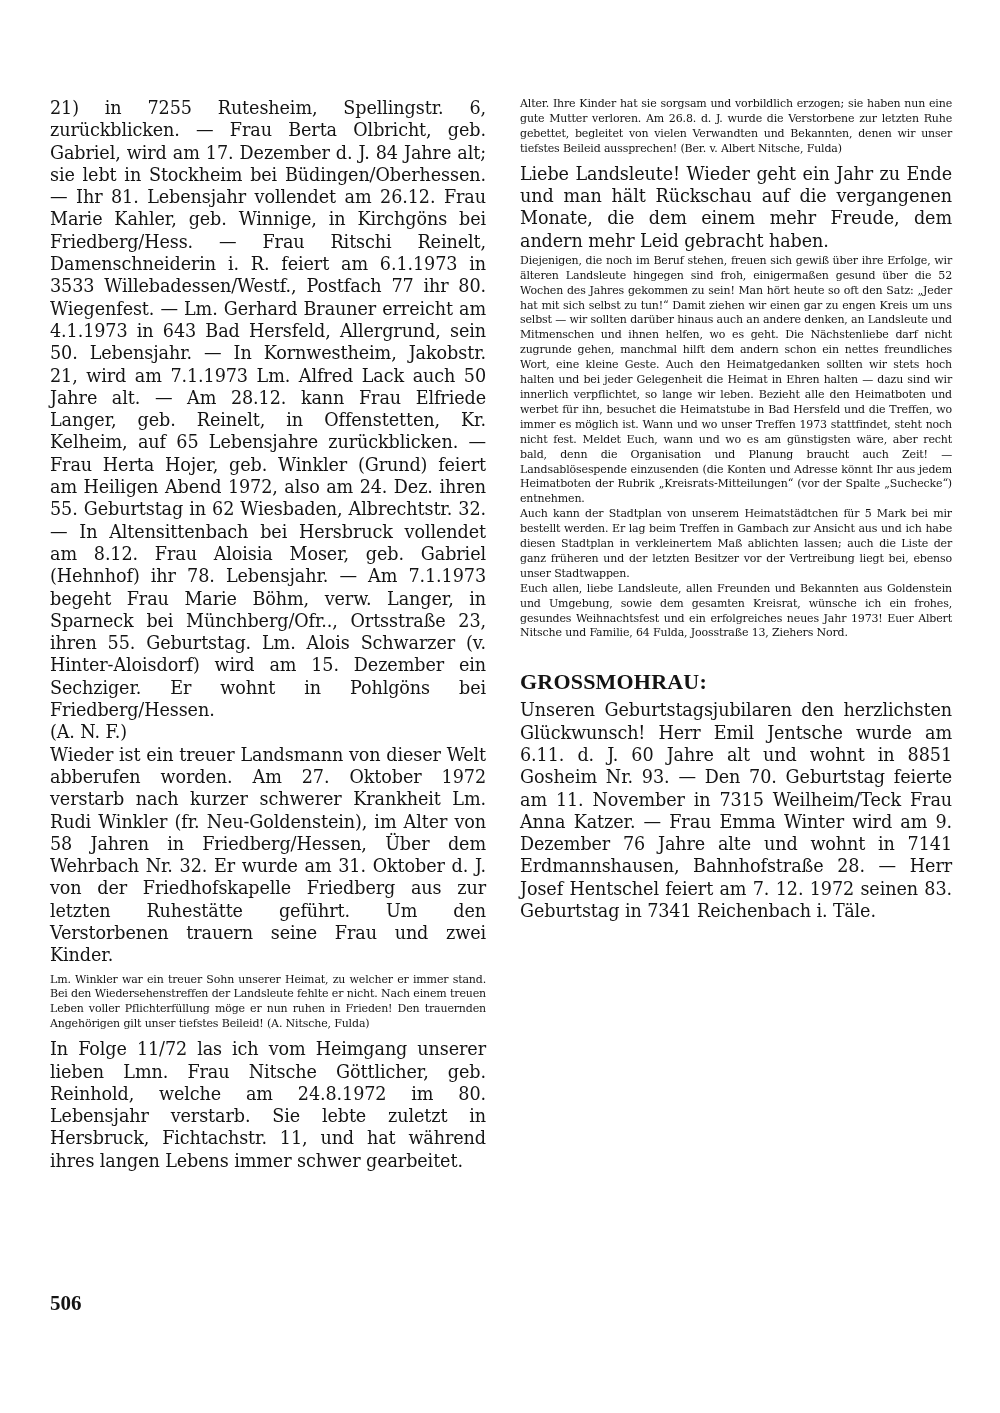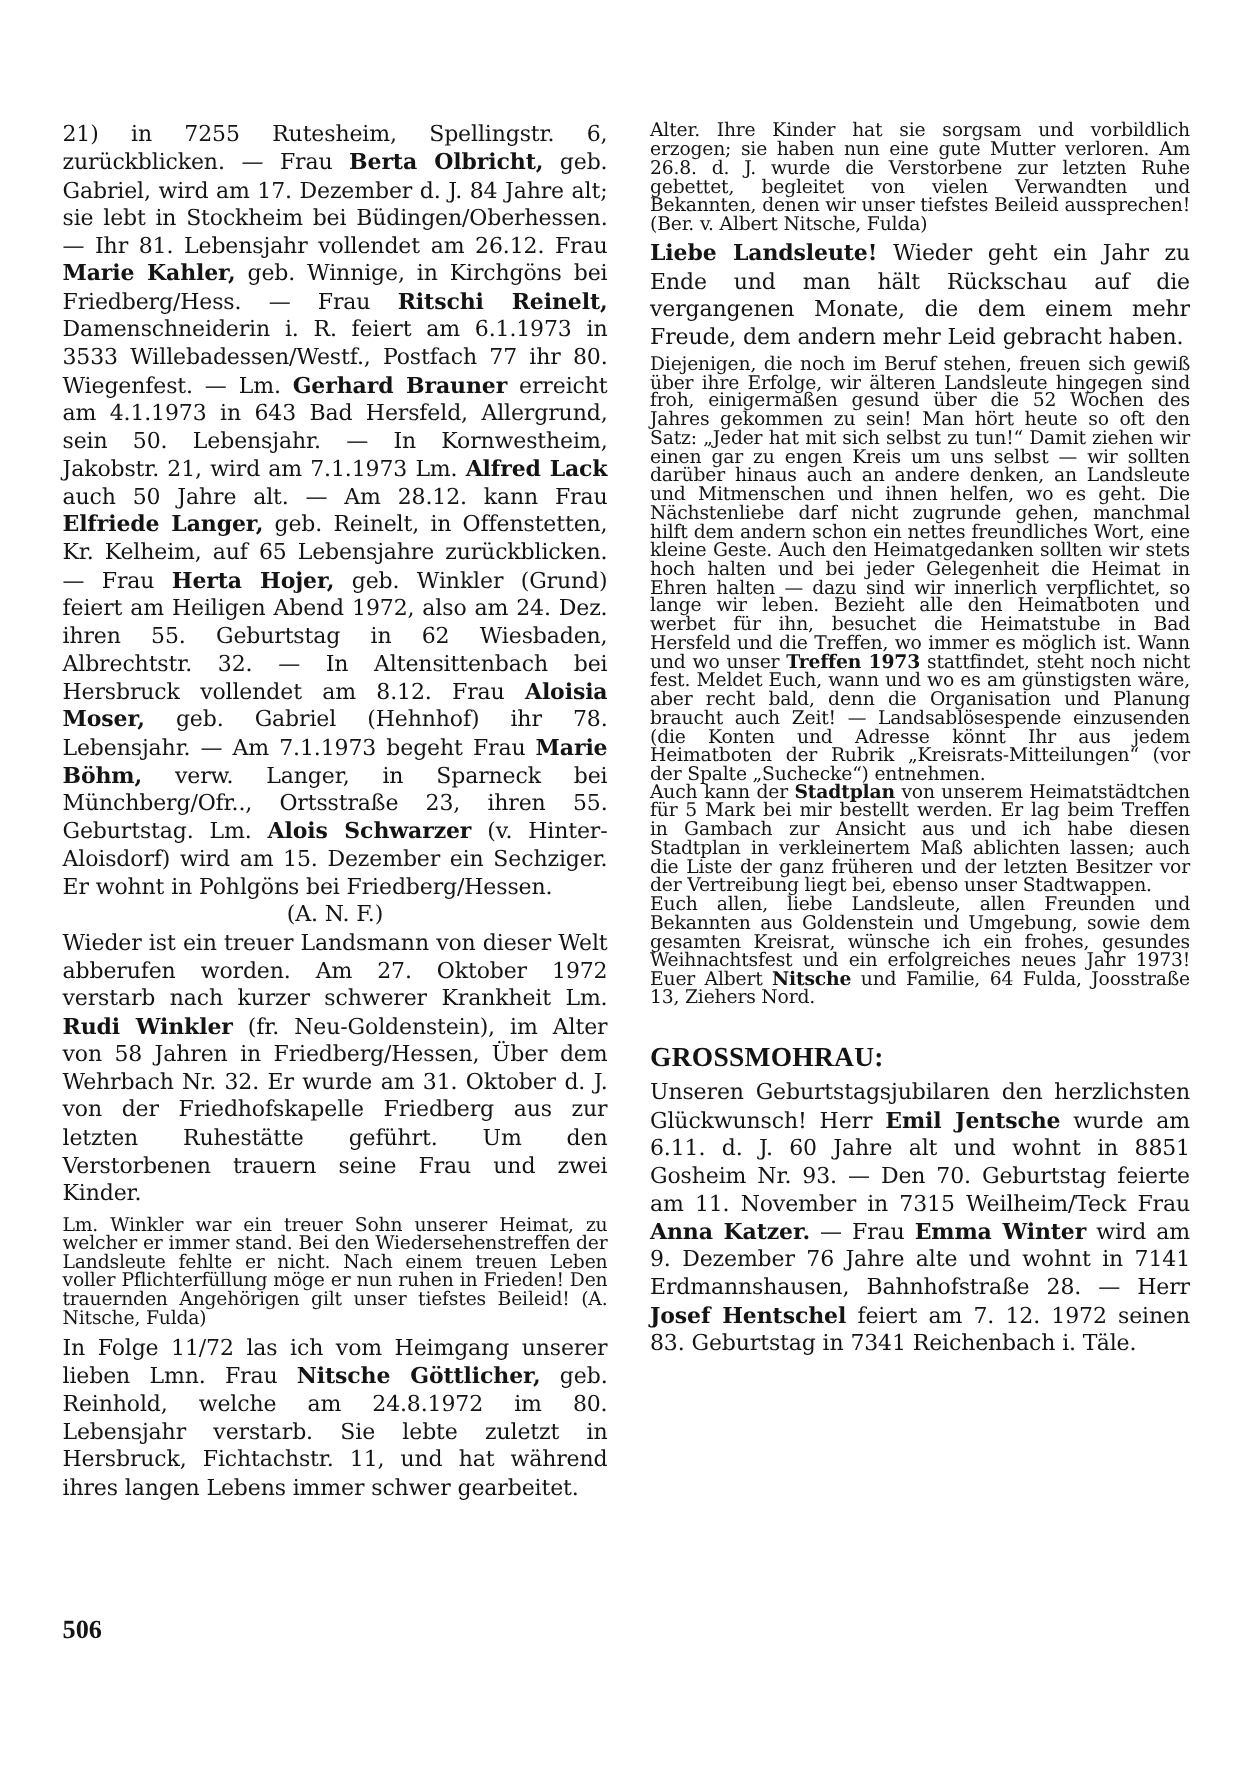--- a/index.html
+++ b/index.html
@@ -5,23 +5,23 @@
   html, body { margin: 0; padding: 0; background: #ffffff; }
   body {
     width: 1000px; height: 1413px; position: relative; overflow: hidden;
     font-family: "DejaVu Serif", "Liberation Serif", serif; color: #141414;
   }
   .col { position: absolute; top: 97px; }
   .col-left { left: 50px; width: 436px; }
   .col-right { left: 520px; width: 432px; }
   p { margin: 0; text-align: justify; hyphens: manual; }
   .big { font-size: 17.6px; line-height: 22.3px; letter-spacing: -0.1px; }
-  .small { font-size: 15px; line-height: 14.9px; letter-spacing: -0.15px; }
-  b { font-weight: bold; margin-top: 19px; }
-  .right { text-align: center; }
+  .small { font-size: 11px; line-height: 14.9px; letter-spacing: -0.15px; }
+  b { font-weight: normal; margin-top: 19px; }
+  .right { text-align: left; }
   .gap-s { margin-top: 2px; }
   .gap-m { margin-top: 6px; }
   .heading { font-family: "Liberation Serif", "DejaVu Serif", serif; font-weight: bold; font-size: 22px; margin-top: 28px; margin-bottom: 4px; letter-spacing: 0.2px; }
   .page-number { position: absolute; left: 50px; top: 1291px; font-family: "Liberation Serif", serif; font-weight: bold; font-size: 21px; }
 </style>
 </head>
 <body>
 
 <div class="col col-left">
   <p class="big">21) in 7255 Rutesheim, Spellingstr. 6, zurückblicken. — Frau <b>Berta Olbricht,</b> geb. Gabriel, wird am 17. Dezember d. J. 84 Jahre alt; sie lebt in Stockheim bei Büdingen/Oberhessen. — Ihr 81. Lebensjahr vollendet am 26.12. Frau <b>Marie Kahler,</b> geb. Winnige, in Kirchgöns bei Friedberg/Hess. — Frau <b>Ritschi Reinelt,</b> Damenschneiderin i. R. feiert am 6.1.1973 in 3533 Willebadessen/Westf., Postfach 77 ihr 80. Wiegenfest. — Lm. <b>Gerhard Brauner</b> erreicht am 4.1.1973 in 643 Bad Hersfeld, Allergrund, sein 50. Lebensjahr. — In Kornwestheim, Jakobstr. 21, wird am 7.1.1973 Lm. <b>Alfred Lack</b> auch 50 Jahre alt. — Am 28.12. kann Frau <b>Elfriede Langer,</b> geb. Reinelt, in Offenstetten, Kr. Kelheim, auf 65 Lebensjahre zurückblicken. — Frau <b>Herta Hojer,</b> geb. Winkler (Grund) feiert am Heiligen Abend 1972, also am 24. Dez. ihren 55. Geburtstag in 62 Wiesbaden, Albrechtstr. 32. — In Altensittenbach bei Hersbruck vollendet am 8.12. Frau <b>Aloisia Moser,</b> geb. Gabriel (Hehnhof) ihr 78. Lebensjahr. — Am 7.1.1973 begeht Frau <b>Marie Böhm,</b> verw. Langer, in Sparneck bei Münchberg/Ofr.., Ortsstraße 23, ihren 55. Geburtstag. Lm. <b>Alois Schwarzer</b> (v. Hinter-Aloisdorf) wird am 15. Dezember ein Sechziger. Er wohnt in Pohlgöns bei Friedberg/Hessen.</p>

